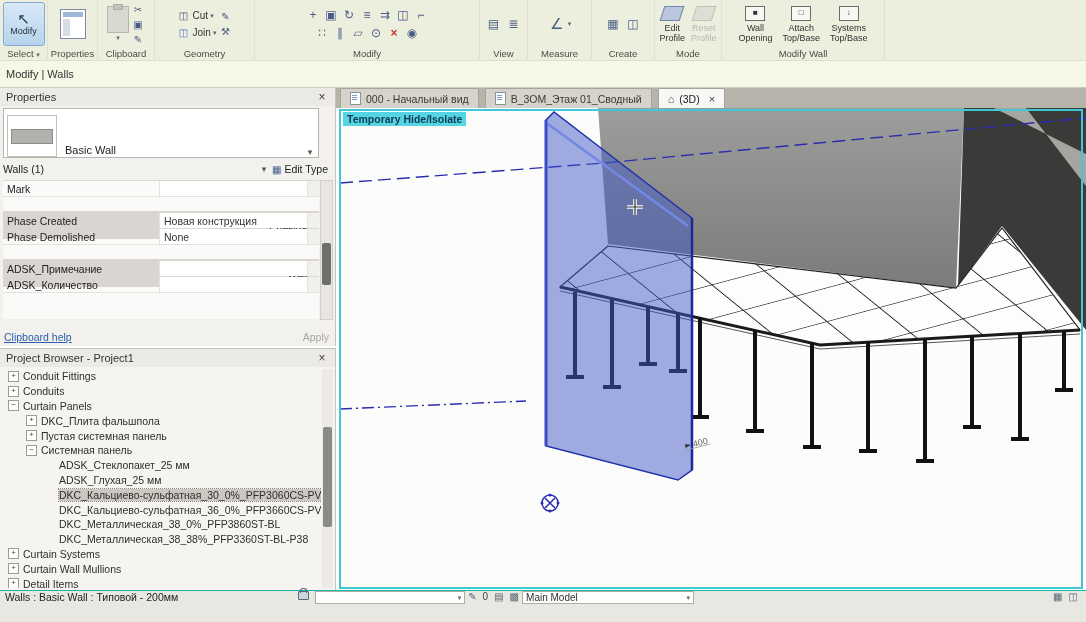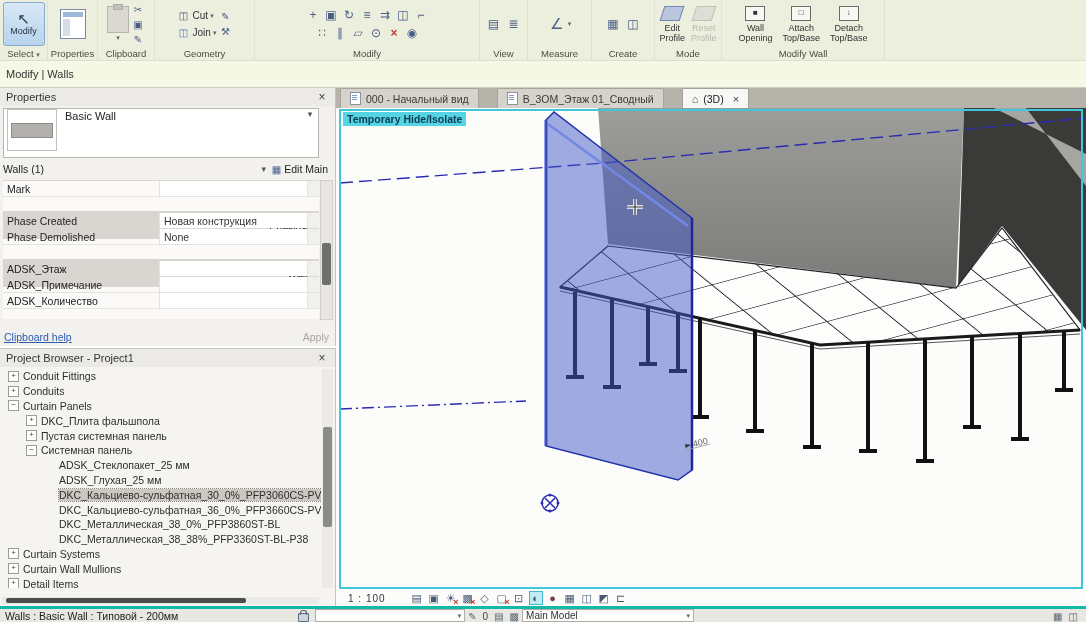--- a/index.html
+++ b/index.html
@@ -30,21 +30,21 @@
   .twol.dis{color:#b8b8b0;text-align:right;}
   .para{width:18px;height:13px;background:#b9c6de;border:1px solid #7388ac;transform:skewX(-18deg);margin-bottom:2px;}
   
   .ctx{position:absolute;top:60px;left:0;right:0;height:28px;background:#f6f8e6;border-top:1px solid #dde0c8;
        border-bottom:1px solid #cfccc2;box-sizing:border-box;display:flex;align-items:center;padding-left:6px;
        font-size:11px;color:#333;}
   
   .props{position:absolute;top:88px;left:0;width:336px;height:258px;background:#f2f1ee;border-right:1px solid #c6c3bc;box-sizing:border-box;}
   .phead{height:18px;display:flex;align-items:center;justify-content:space-between;padding:0 6px;font-size:11px;color:#333;background:#eceae7;}
   .xbtn{font-size:12px;color:#444;width:14px;text-align:center;}
-  .typesel{position:absolute;top:20px;left:3px;right:16px;height:48px;background:#fff;border:1px solid #b9b6b0;display:flex;align-items:flex-start;}
+  .typesel{position:absolute;top:20px;left:3px;right:16px;height:48px;background:#fff;border:1px solid #b9b6b0;display:flex;align-items:flex-end;}
   .thumb{width:48px;height:40px;margin-left:3px;border:1px solid #c2c0bb;background:#fff;position:relative;}
   .thumb .wallbar{position:absolute;left:3px;right:3px;top:13px;height:13px;background:#b3b1ae;border:1px solid #8d8b88;}
   .tsname{flex:1;padding-left:8px;font-size:11px;color:#222;line-height:14px;}
   .tsarrow{width:16px;font-size:9px;color:#555;text-align:center;}
   .wallsrow{position:absolute;top:72px;left:3px;right:3px;height:18px;display:flex;align-items:center;font-size:10.5px;color:#222;}
   .wallsrow .spacer{flex:1;}
   .etype{display:flex;align-items:center;gap:3px;font-size:10.5px;color:#222;padding-right:4px;}
   .etype .gi{color:#44608c;font-size:10px;}
   .pgrid{position:absolute;top:92px;left:3px;right:16px;height:138px;overflow:hidden;background:#fbfaf9;border-top:1px solid #d8d6d2;}
   .prow{display:flex;height:16px;border-bottom:1px solid #e4e2de;box-sizing:border-box;font-size:10.5px;align-items:center;}
@@ -65,38 +65,38 @@
   .noexp .exp{visibility:hidden;}
   .d1{padding-left:8px;} .d2{padding-left:26px;} .d3{padding-left:44px;}
   .tlabel.sel{background:#cbc8c2;outline:1px dotted #8a8884;}
   .bh{position:absolute;bottom:2px;left:2px;right:16px;height:7px;background:#eceae6;}
   .bh .th{position:absolute;left:4px;width:240px;top:1px;bottom:1px;background:#4c4c4a;border-radius:2px;}
   .bv{position:absolute;top:20px;bottom:18px;right:2px;width:11px;background:#eceae6;}
   .bv .th{position:absolute;left:1px;right:1px;top:58px;height:100px;background:#8a8a86;border-radius:2px;}
   
   .tabbar{position:absolute;top:88px;left:336px;right:0;height:20px;background:#b6b3ab;display:flex;align-items:flex-end;padding-left:4px;box-sizing:border-box;}
   .vtab{height:19px;display:flex;align-items:center;gap:5px;padding:0 9px;font-size:10.5px;color:#3a3a36;
-        background:#d6d3cc;border:1px solid #a6a39b;border-bottom:none;border-radius:2px 2px 0 0;margin-right:18px;white-space:nowrap;}
+        background:#d6d3cc;border:1px solid #a6a39b;border-bottom:none;border-radius:2px 2px 0 0;margin-right:6px;white-space:nowrap;}
   .vtab.active{background:#f7f7f5;color:#222;}
   .docic{width:9px;height:11px;background:#fff;border:1px solid #8a92a2;position:relative;flex:0 0 auto;}
   .docic:after{content:"";position:absolute;left:1px;top:2px;width:5px;height:1px;background:#7a9ac0;box-shadow:0 2px 0 #7a9ac0,0 4px 0 #7a9ac0;}
   .homeic{font-size:11px;color:#555;line-height:10px;}
   .tabx{font-size:11px;color:#444;margin-left:4px;}
   .viewport{position:absolute;top:108px;left:336px;right:0;bottom:16px;background:#fcfcfb;overflow:hidden;}
   .cyanframe{position:absolute;left:3px;top:1px;right:3px;bottom:17px;border:2px solid #42c6d9;pointer-events:none;}
   .hideiso{position:absolute;left:7px;top:4px;background:#55d4e4;color:#0c3b52;font-size:10.5px;font-weight:bold;padding:1px 4px;}
   .scene{position:absolute;left:0;top:0;}
   .vcb{position:absolute;left:12px;bottom:0px;height:16px;display:flex;align-items:center;gap:3px;font-size:10px;color:#333;}
   .vcb .sc{margin-right:21px;letter-spacing:1px;}
   .vic{width:14px;height:14px;display:flex;align-items:center;justify-content:center;font-size:11px;color:#4a5a74;position:relative;}
   .vic .rx{position:absolute;right:-1px;bottom:-2px;font-size:9px;color:#c43a2e;font-weight:bold;}
   .vic.hl{background:#c0ecf4;border:1px solid #3db8cd;box-sizing:border-box;}
   
-  .status{position:absolute;left:0;right:0;bottom:0;height:16px;background:#e9e7e2;border-top:3px solid #14b8a6;
-          display:flex;align-items:flex-end;font-size:10.5px;color:#222;padding-left:5px;box-sizing:border-box;}
+  .status{position:absolute;left:0;right:0;bottom:0;height:32px;background:#e9e7e2;border-top:1px solid #14b8a6;
+          display:flex;align-items:flex-start;font-size:10.5px;color:#222;padding-left:5px;box-sizing:border-box;}
   .lockic{width:9px;height:7px;border:1px solid #5a6a7a;border-radius:1px;position:relative;margin:0 6px 0 120px;background:#cdd6de;}
   .lockic:before{content:"";position:absolute;top:-4px;left:1px;width:5px;height:4px;border:1px solid #5a6a7a;border-bottom:none;border-radius:3px 3px 0 0;}
   .sbsel{height:13px;background:#fdfdfc;border:1px solid #b0ada6;display:flex;align-items:center;justify-content:space-between;
          padding:0 3px;font-size:10px;color:#333;box-sizing:border-box;}
   .sbic{font-size:10px;color:#5a6878;margin:0 3px;}
   .zero{font-size:10px;color:#444;margin:0 3px;}
 </style>
 </head>
 <body>
 
@@ -219,21 +219,21 @@
         <span>Wall</span>
           <span>Opening</span>
       </div>
       <div class="twol">
         <div class="mwic">□</div>
         <span>Attach</span>
           <span>Top/Base</span>
       </div>
       <div class="twol">
         <div class="mwic">↓</div>
-        <span>Detach</span>
+        <span>Systems</span>
           <span>Top/Base</span>
       </div>
     </div>
     <div class="plabel">Modify Wall</div>
   </div>
   <div style="flex:1"></div>
 </div>
 
 <div class="ctx">
   <span>Modify | Walls</span>
@@ -252,21 +252,21 @@
       <div>Basic Wall</div>
     </div>
     <div class="tsarrow">▾</div>
   </div>
   <div class="wallsrow">
     <span>Walls (1)</span>
     <div class="spacer"></div>
     <span class="tsarrow">▾</span>
     <div class="etype">
       <span class="gi">▦</span>
-      <span>Edit Main</span>
+      <span>Edit Type</span>
     </div>
   </div>
   <div class="pgrid">
     <div class="prow">
       <div class="plab2">Mark</div>
       <div class="pval"></div>
         <div class="pbtn"></div>
     </div>
     <div class="prow">
       <div class="psec">
@@ -282,25 +282,20 @@
     <div class="prow">
       <div class="plab2">Phase Demolished</div>
       <div class="pval">None</div>
         <div class="pbtn"></div>
     </div>
     <div class="prow">
       <div class="psec">
           <span>Wall</span>
           <span class="tg">⇅</span>
         </div>
-    </div>
-    <div class="prow">
-      <div class="plab2">ADSK_Этаж</div>
-      <div class="pval"></div>
-        <div class="pbtn"></div>
     </div>
     <div class="prow">
       <div class="plab2">ADSK_Примечание</div>
       <div class="pval"></div>
         <div class="pbtn"></div>
     </div>
     <div class="prow">
       <div class="plab2">ADSK_Количество</div>
       <div class="pval"></div>
         <div class="pbtn"></div>

